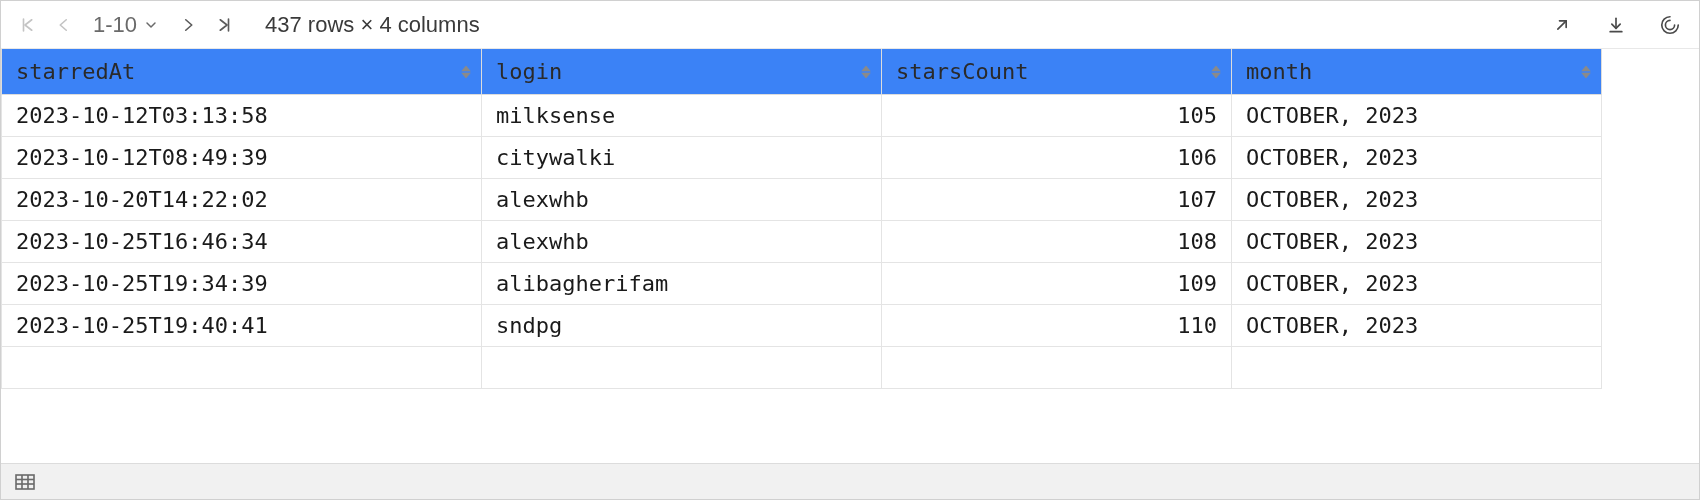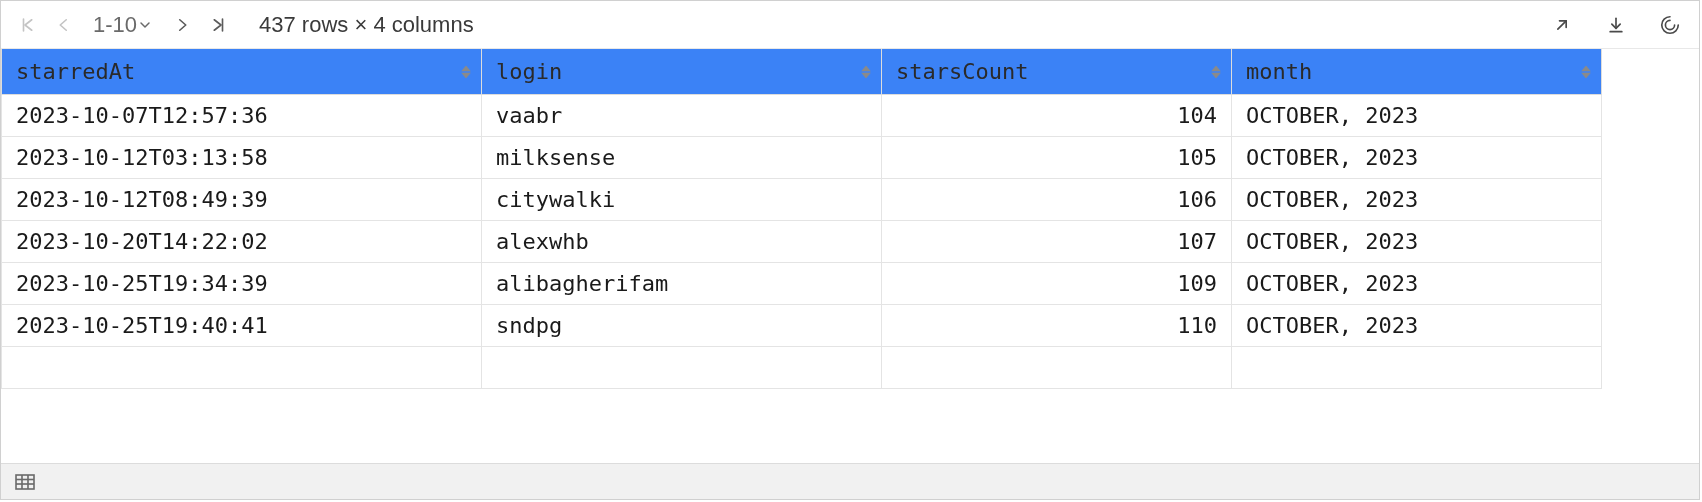--- a/index.html
+++ b/index.html
@@ -34,20 +34,21 @@
     justify-content: center;
     width: 26px;
     height: 26px;
     color: #5c5c5c;
     cursor: pointer;
   }
   .toolbar .nav-btn.disabled { color: #c4c4c4; cursor: default; }
   .toolbar .page-range {
     display: inline-flex;
     align-items: center;
+    gap: 6px;
     color: #6a6a6a;
     font-size: 22px;
     cursor: pointer;
     margin: 0 6px;
   }
   .toolbar .summary {
     color: #3a3a3a;
     font-size: 22px;
     margin-left: 18px;
   }
@@ -233,41 +234,41 @@
                 </svg>
               <svg width="10" height="6" viewBox="0 0 10 6">
                   <polygon points="0,0 10,0 5,6" fill="currentColor"></polygon>
                 </svg>
             </span>
           </th>
         </tr>
       </thead>
       <tbody>
         <tr>
-          <td>2023-10-07T12:57:36</td>
-          <td>vaabr</td>
-          <td class="num">104</td>
-          <td>OCTOBER, 2023</td>
-        </tr>
-        <tr>
           <td>2023-10-12T03:13:58</td>
           <td>milksense</td>
           <td class="num">105</td>
           <td>OCTOBER, 2023</td>
         </tr>
         <tr>
           <td>2023-10-12T08:49:39</td>
           <td>citywalki</td>
           <td class="num">106</td>
           <td>OCTOBER, 2023</td>
         </tr>
         <tr>
           <td>2023-10-20T14:22:02</td>
           <td>alexwhb</td>
           <td class="num">107</td>
+          <td>OCTOBER, 2023</td>
+        </tr>
+        <tr>
+          <td>2023-10-25T16:46:34</td>
+          <td>alexwhb</td>
+          <td class="num">108</td>
           <td>OCTOBER, 2023</td>
         </tr>
         <tr>
           <td>2023-10-25T19:34:39</td>
           <td>alibagherifam</td>
           <td class="num">109</td>
           <td>OCTOBER, 2023</td>
         </tr>
         <tr>
           <td>2023-10-25T19:40:41</td>

